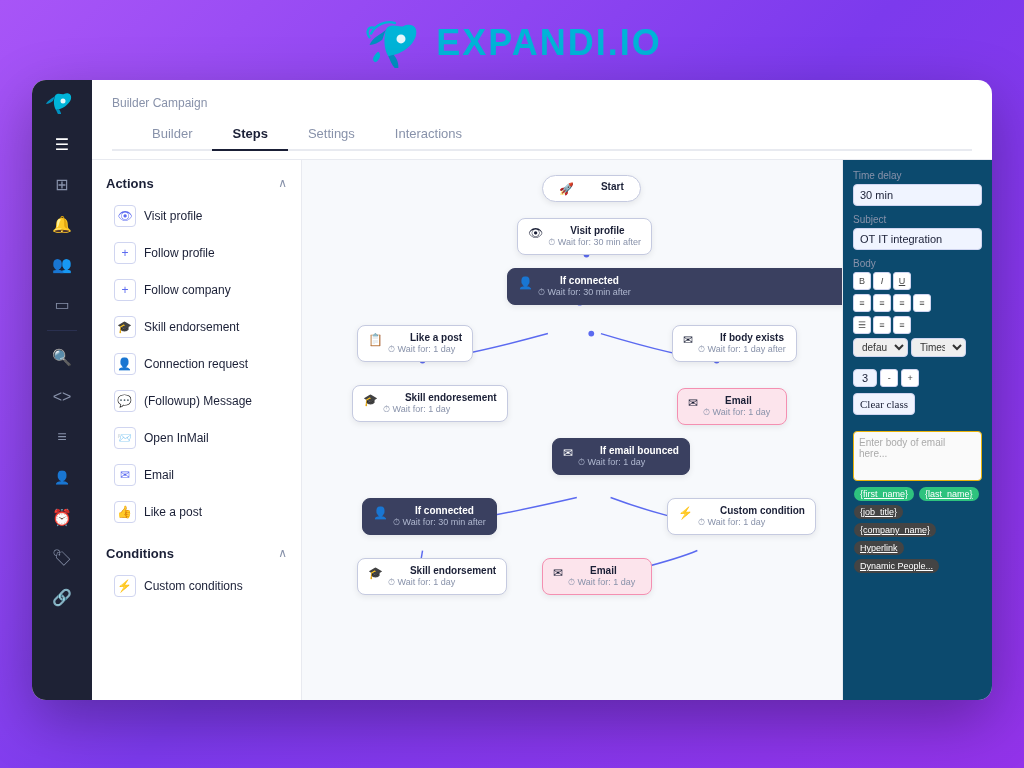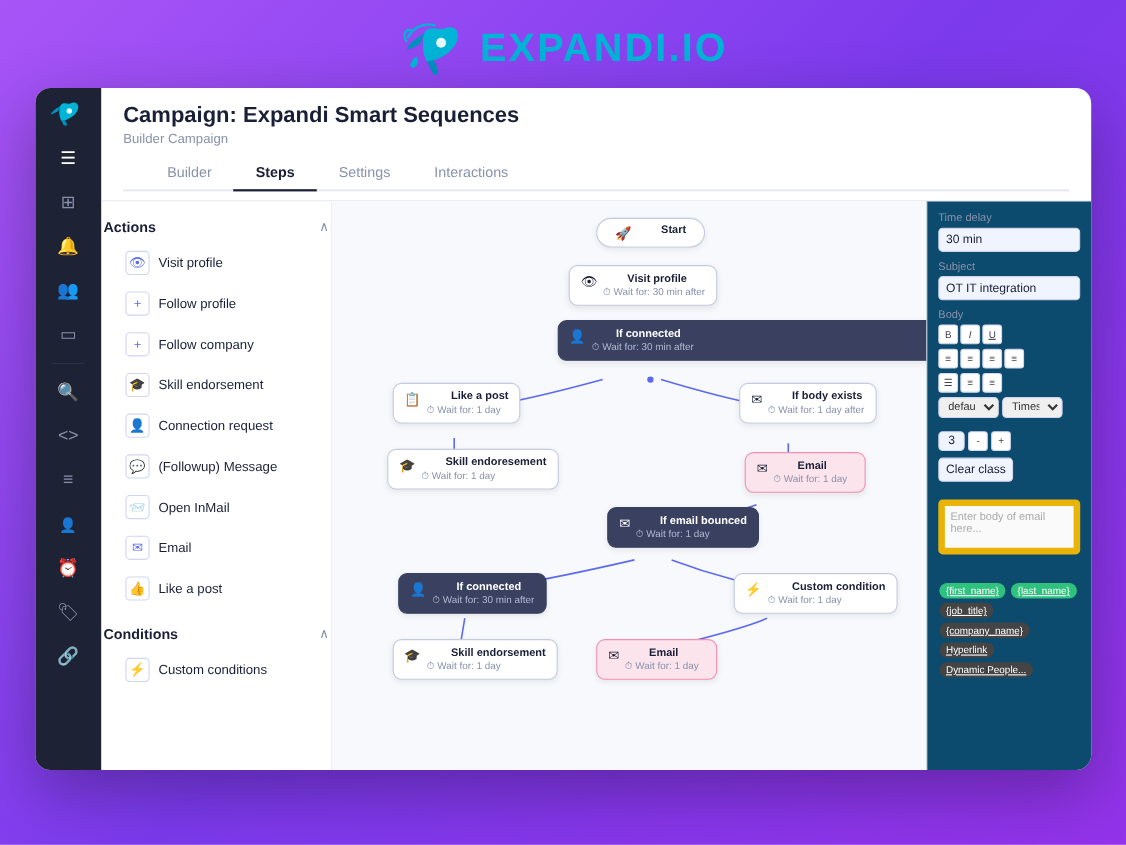--- a/index.html
+++ b/index.html
@@ -137,21 +137,21 @@
       width: 210px;
       border-right: 1px solid #e8eaf0;
       overflow-y: auto;
       padding: 10px 0;
       flex-shrink: 0;
     }
     .panel-section-header {
       display: flex;
       align-items: flex-start;
       justify-content: space-between;
-      padding: 6px 2px;
+      padding: 6px 14px;
       cursor: pointer;
     }
     .panel-section-title {
       font-size: 13px;
       font-weight: 700;
       color: #1a1f36;
     }
     .panel-chevron {
       color: #8892aa;
       font-size: 12px;
@@ -343,21 +343,20 @@
     <div class="sidebar-item">≡</div>
     <div class="sidebar-item" style="font-size:13px;">👤</div>
     <div class="sidebar-item">⏰</div>
     <div class="sidebar-item">🏷</div>
     <div class="sidebar-item">🔗</div>
   </div>
 
   <div class="main-content">
 
     <div class="app-header">
-      <div class="campaign-title">Campaign: Expandi Smart Sequences</div>
       <div class="campaign-subtitle">Builder Campaign</div>
 
       <div class="tabs">
         <div class="tab">Builder</div>
         <div class="tab active">Steps</div>
         <div class="tab">Settings</div>
         <div class="tab">Interactions</div>
       </div>
     </div>
 
@@ -580,23 +579,23 @@
           <select class="right-panel-select" style="width:55px;">
             <option>Times N</option>
           </select>
         </div>
         <div style="display:flex; gap:3px; align-items:center; margin-bottom:6px;">
           <div class="right-panel-value" style="padding:2px 8px; margin:0;">3</div>
           <button class="fmt-btn">-</button>
           <button class="fmt-btn">+</button>
         </div>
         <div style="margin-bottom:8px;">
-          <div class="right-panel-value" style="display:inline-flex; align-items:center; gap:3px; cursor:pointer;">Clear class</div>
-        </div>
-        <div style="border:6px solid #eab308; border-radius:4px; padding:5px; min-height:50px; font-size:10px; color:#aaa; margin-bottom:24px; background:#fafafa;">
+          <div class="right-panel-value" style="display:inline-flex; align-items:center; gap:3px; cursor:pointer;font-family:Liberation Serif, serif;">Clear class</div>
+        </div>
+        <div style="border:1px solid #eab308; border-radius:4px; padding:5px; min-height:50px; font-size:10px; color:#aaa; margin-bottom:4px; background:#fafafa;">
           <span>Enter body of email here...</span>
         </div>
         <div>
           <span class="tag-btn tag-green">{first_name}</span>
           <span class="tag-btn tag-green">{last_name}</span>
           <span class="tag-btn tag-dark">{job_title}</span>
           <span class="tag-btn tag-dark">{company_name}</span>
           <span class="tag-btn tag-dark">Hyperlink</span>
           <span class="tag-btn tag-dark">Dynamic People...</span>
         </div>

